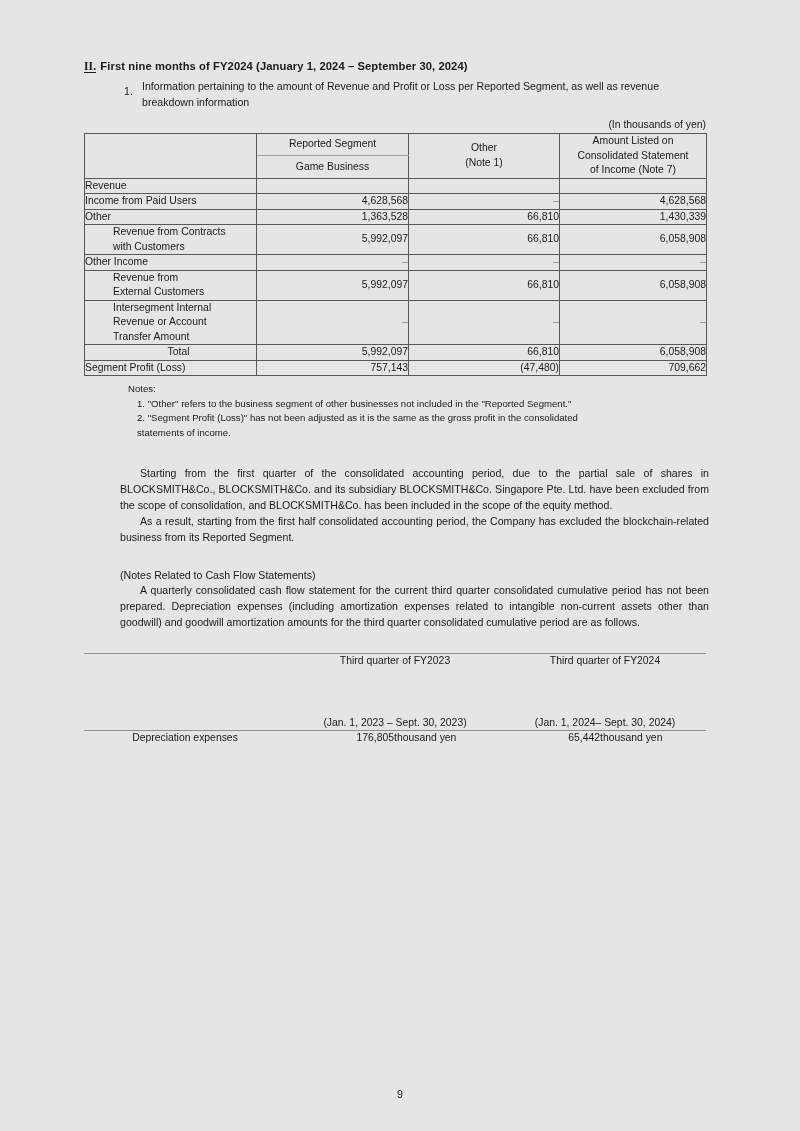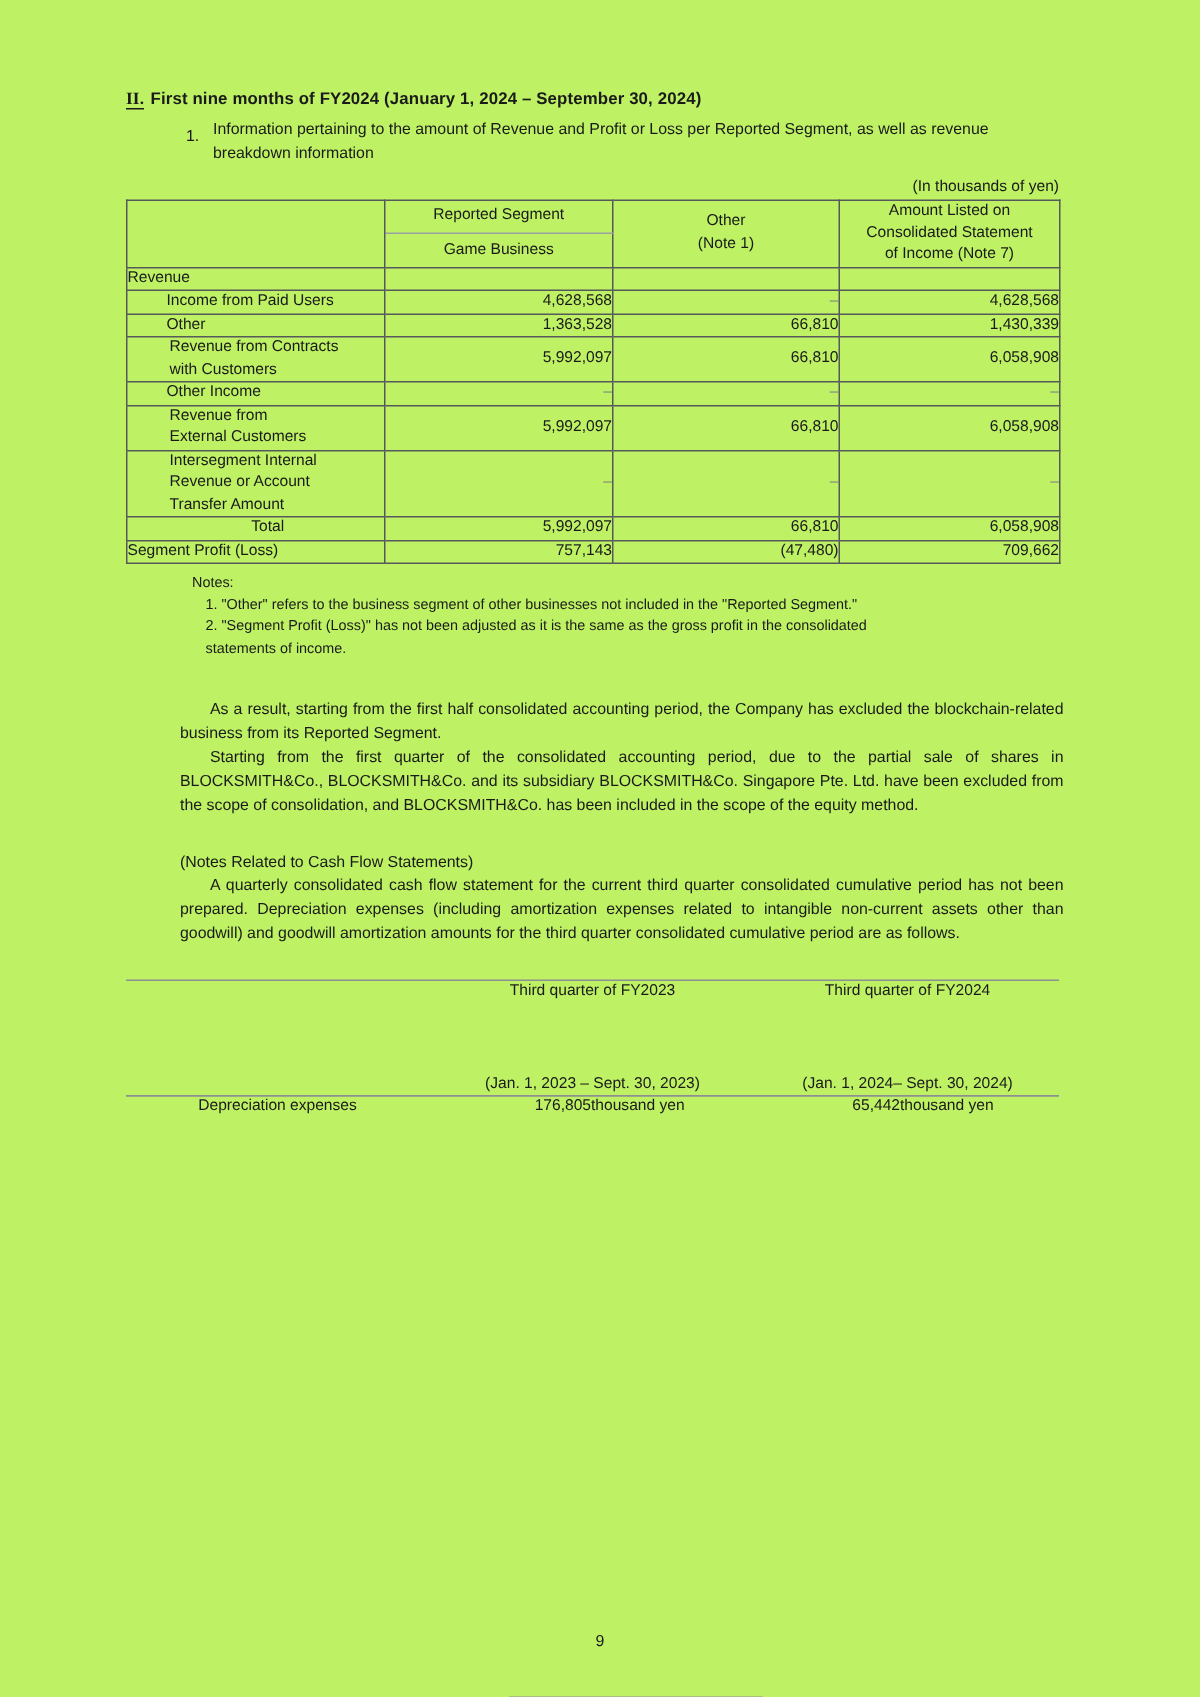--- a/index.html
+++ b/index.html
@@ -4,21 +4,21 @@
 <style>
   html, body {
     margin: 0;
     padding: 0;
     background: #9a9a9a;
   }
   .page {
     position: relative;
     width: 800px;
     height: 1131px;
-    background: #bef264;
+    background: #e5e5e5;
     margin: 0 auto;
     font-family: "Liberation Sans", sans-serif;
     color: #1a1a1a;
     overflow: hidden;
   }
   .content {
     position: absolute;
     left: 84px;
     top: 58px;
     width: 625px;
@@ -78,21 +78,21 @@
     line-height: 14.5px;
     padding: 5px 4px;
   }
   .hsplit-top {
     border-bottom: 1px solid #9aa0a4 !important;
   }
   .lbl {
     padding: 5px 6px 5px 12px;
     line-height: 14.5px;
   }
-  .lbl.i1 { padding-left: 26px; }
+  .lbl.i1 { }
   .lbl.i2 { padding-left: 28px; }
   .lbl.center { text-align: center; padding-left: 16px; padding-right: 0;}
   .num {
     text-align: right;
     padding: 5px 10px 5px 4px;
     line-height: 14.5px;
   }
   .dash { color: #808080; }
 
   
@@ -274,22 +274,22 @@
     </table>
 
     <div class="notes">
       <div class="nline">Notes:</div>
       <div class="nitem">1. "Other" refers to the business segment of other businesses not included in the "Reported Segment."</div>
       <div class="nitem">2. "Segment Profit (Loss)" has not been adjusted as it is the same as the gross profit in the consolidated</div>
       <div class="ncont">statements of income.</div>
     </div>
 
     <div class="block2">
+      <div class="para">Starting from the first quarter of the consolidated accounting period, due to the partial sale of shares in BLOCKSMITH&amp;Co., BLOCKSMITH&amp;Co. and its subsidiary BLOCKSMITH&amp;Co. Singapore Pte. Ltd. have been excluded from the scope of consolidation, and BLOCKSMITH&amp;Co. has been included in the scope of the equity method.</div>
       <div class="para">As a result, starting from the first half consolidated accounting period, the Company has excluded the blockchain-related business from its Reported Segment.</div>
-      <div class="para">Starting from the first quarter of the consolidated accounting period, due to the partial sale of shares in BLOCKSMITH&amp;Co., BLOCKSMITH&amp;Co. and its subsidiary BLOCKSMITH&amp;Co. Singapore Pte. Ltd. have been excluded from the scope of consolidation, and BLOCKSMITH&amp;Co. has been included in the scope of the equity method.</div>
     </div>
 
     <div class="block3">
       <div class="b3-head">(Notes Related to Cash Flow Statements)</div>
       <div class="para" style="margin-left:0">A quarterly consolidated cash flow statement for the current third quarter consolidated cumulative period has not been prepared. Depreciation expenses (including amortization expenses related to intangible non-current assets other than goodwill) and goodwill amortization amounts for the third quarter consolidated cumulative period are as follows.</div>
     </div>
 
     <table class="cf">
       <colgroup>
         <col style="width:202px">

